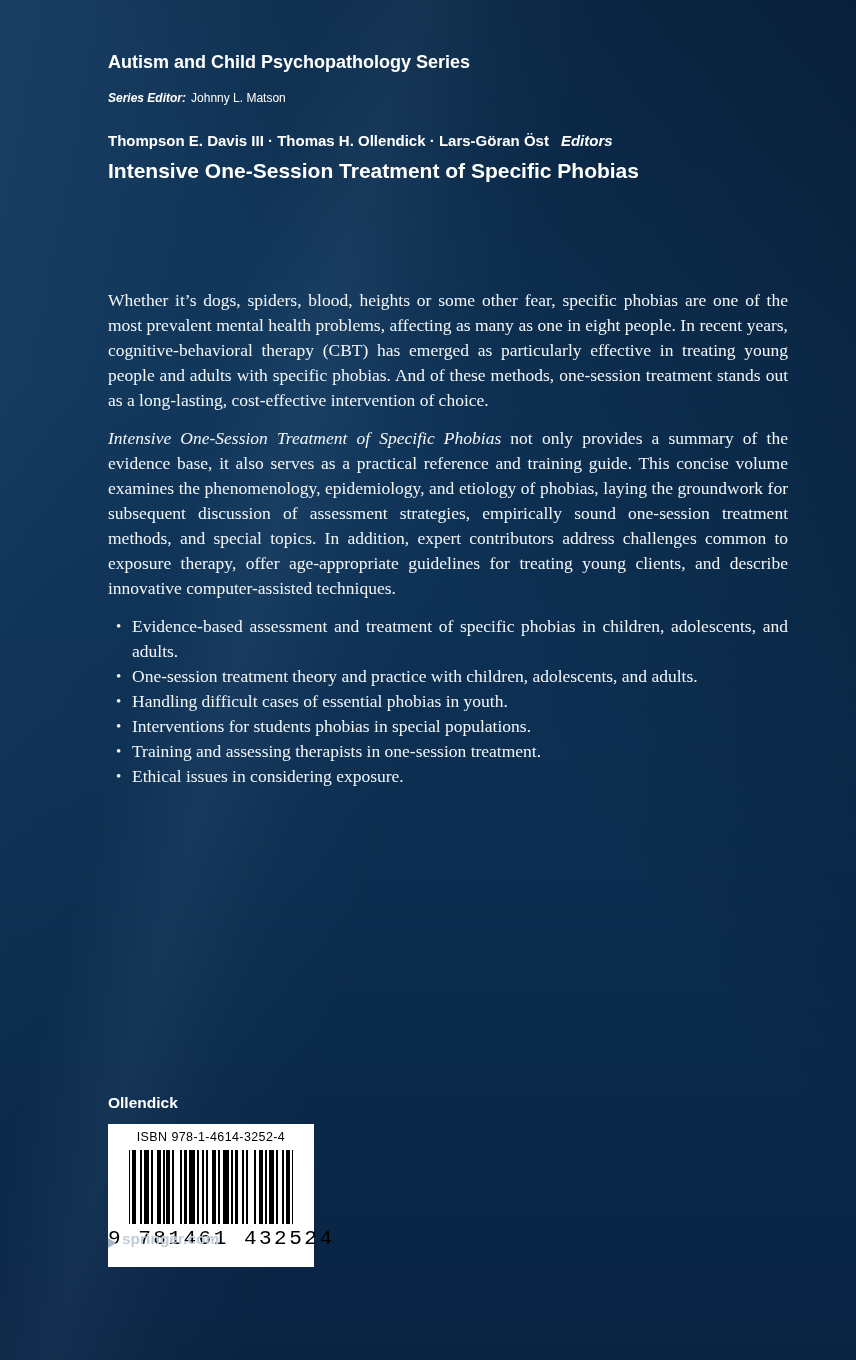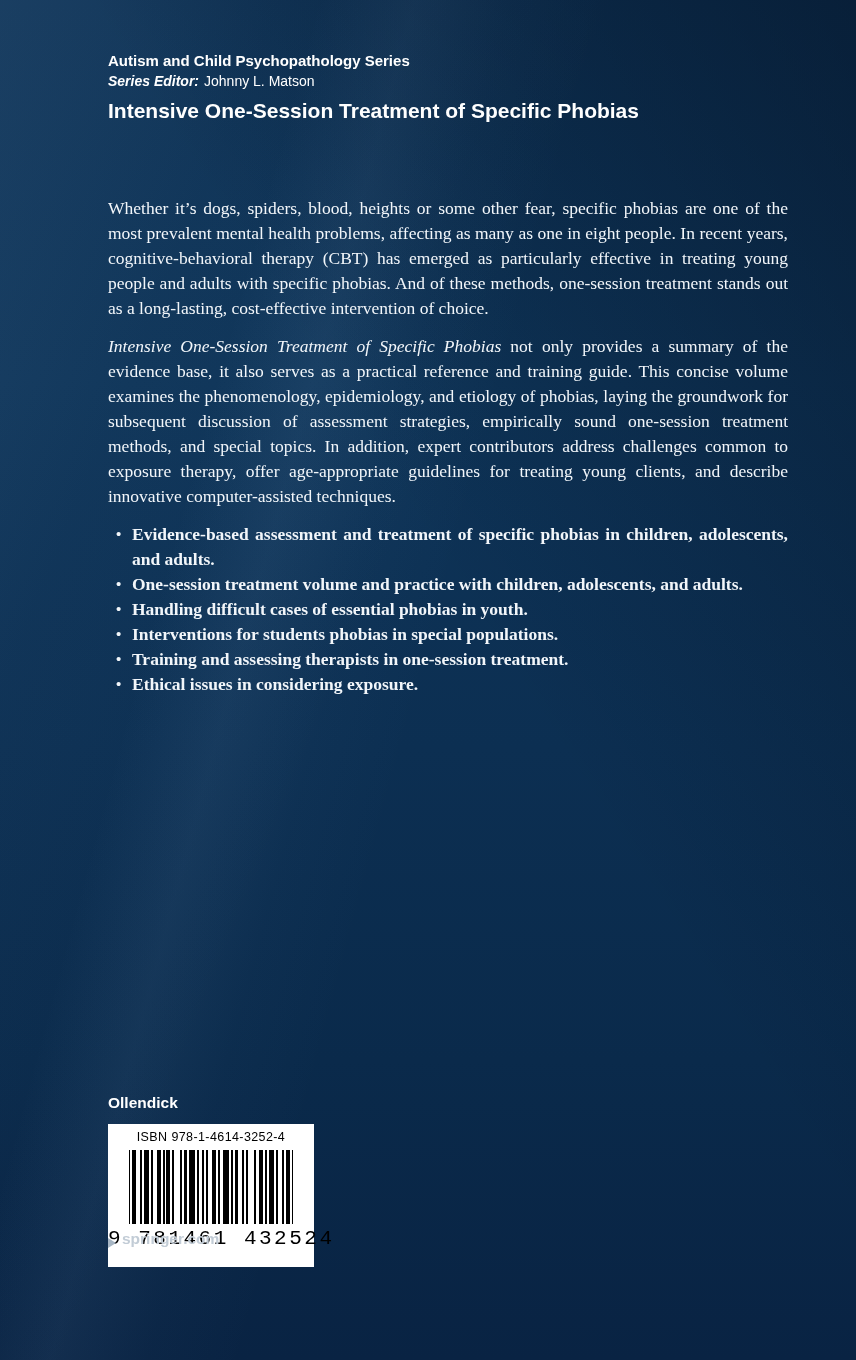--- a/index.html
+++ b/index.html
@@ -22,65 +22,64 @@
   }
   .content {
     position: absolute;
     left: 108px;
     top: 52px;
     width: 680px;
   }
   .series-name {
     font-family: "Liberation Sans", sans-serif;
     font-weight: bold;
-    font-size: 15px;
+    font-size: 18px;
     color: #ffffff;
   }
   .series-editor {
-    margin-top: 4px;
-    font-family: "Liberation Sans", sans-serif;
-    font-size: 14px;
+    margin-top: 18px;
+    font-family: "Liberation Sans", sans-serif;
+    font-size: 12px;
     color: #ffffff;
   }
   .se-label { font-style: italic; font-weight: bold; margin-right: 5px; }
   .editors-line {
     margin-top: 27px;
     font-family: "Liberation Sans", sans-serif;
     font-weight: bold;
     font-size: 15px;
     color: #ffffff;
   }
   .editors-tag { font-style: italic; margin-left: 12px; }
   .title {
     margin: 9px 0 0 0;
     font-family: "Liberation Sans", sans-serif;
     font-weight: bold;
     font-size: 21px;
     line-height: 26px;
     color: #ffffff;
   }
   .body-text {
-    margin-top: 72px;
+    margin-top: 104px;
     font-size: 17.5px;
     line-height: 25px;
     text-align: justify;
     color: #f2f6fa;
   }
   .body-text p { margin: 0 0 13px 0; }
   .body-text i { font-style: italic; }
   ul.key-areas {
     list-style: none;
     margin: 0 0 13px 0;
     padding: 0;
   }
   ul.key-areas li {
     position: relative;
     padding-left: 24px;
     text-align: justify;
-    font-weight: bold;
   }
   ul.key-areas li::before {
     content: "\2022";
     position: absolute;
     left: 8px;
     top: 0;
     font-size: 15px;
   }
   .category {
     position: absolute;
@@ -150,33 +149,36 @@
 <div class="cover">
 
   <div class="content">
 
     <div class="series-name">Autism and Child Psychopathology Series</div>
 
     <div class="series-editor">
       <span class="se-label">Series Editor:</span><span>Johnny L. Matson</span>
     </div>
 
+    <div class="editors-line">
+      <span>Thompson E. Davis III · Thomas H. Ollendick · Lars-Göran Öst</span><span class="editors-tag">Editors</span>
+    </div>
 
     <h1 class="title">Intensive One-Session Treatment of Specific Phobias</h1>
 
     <div class="body-text">
 
       <p>Whether it’s dogs, spiders, blood, heights or some other fear, specific phobias are one of the most prevalent mental health problems, affecting as many as one in eight people. In recent years, cognitive-behavioral therapy (CBT) has emerged as particularly effective in treating young people and adults with specific phobias. And of these methods, one-session treatment stands out as a long-lasting, cost-effective intervention of choice.</p>
 
       <p><i>Intensive One-Session Treatment of Specific Phobias</i><span> not only provides a summary of the evidence base, it also serves as a practical reference and training guide. This concise volume examines the phenomenology, epidemiology, and etiology of phobias, laying the groundwork for subsequent discussion of assessment strategies, empirically sound one-session treatment methods, and special topics. In addition, expert contributors address challenges common to exposure therapy, offer age-appropriate guidelines for treating young clients, and describe innovative computer-assisted techniques.</span></p>
 
 
       <ul class="key-areas">
         <li>Evidence-based assessment and treatment of specific phobias in children, adolescents, and adults.</li>
-        <li>One-session treatment volume and practice with children, adolescents, and adults.</li>
+        <li>One-session treatment theory and practice with children, adolescents, and adults.</li>
         <li>Handling difficult cases of essential phobias in youth.</li>
         <li>Interventions for students phobias in special populations.</li>
         <li>Training and assessing therapists in one-session treatment.</li>
         <li>Ethical issues in considering exposure.</li>
       </ul>
 
 
     </div>
   </div>
 

